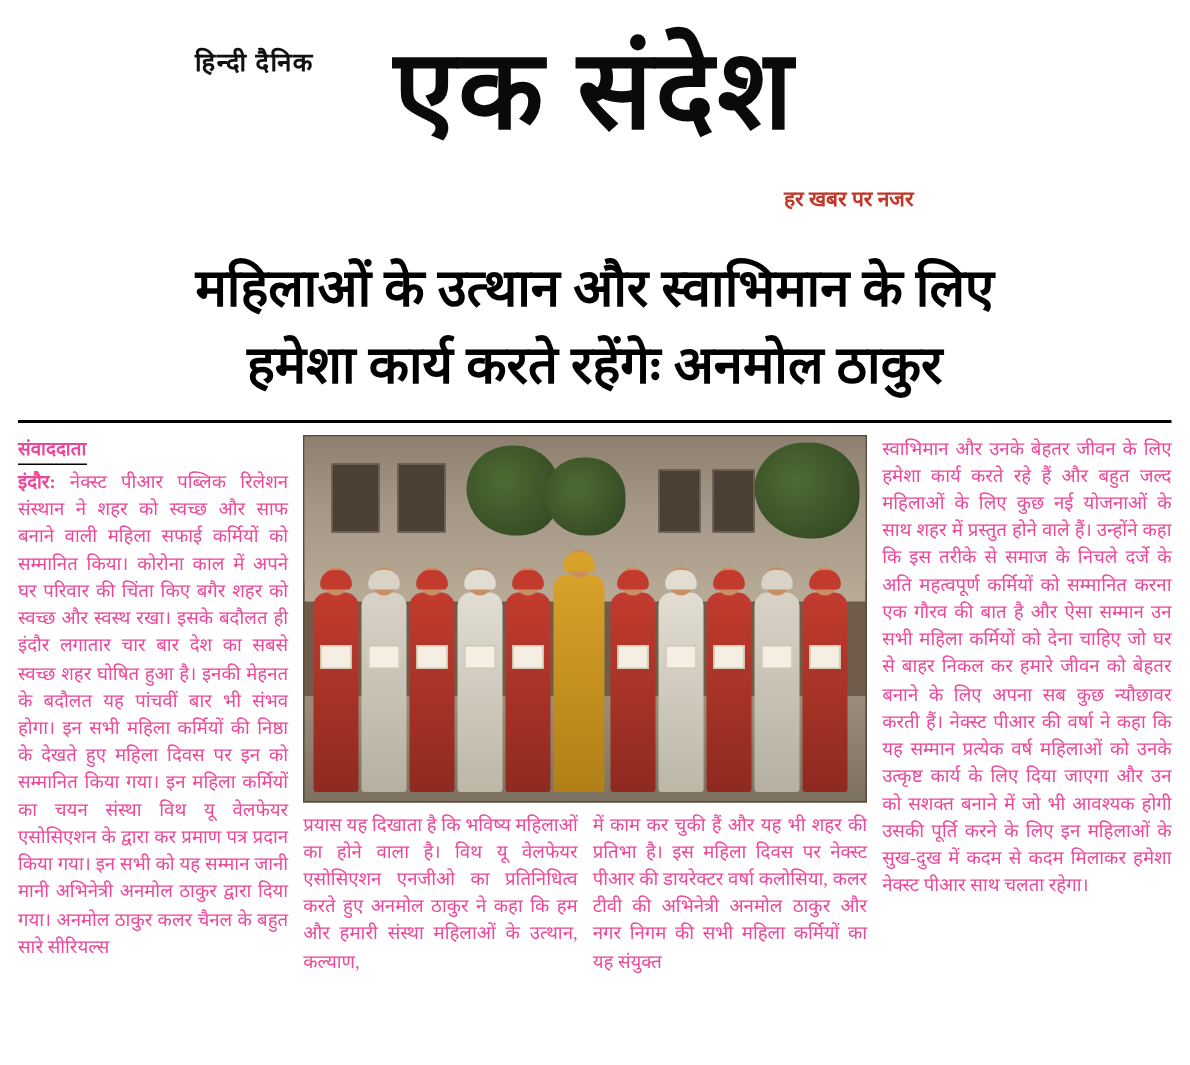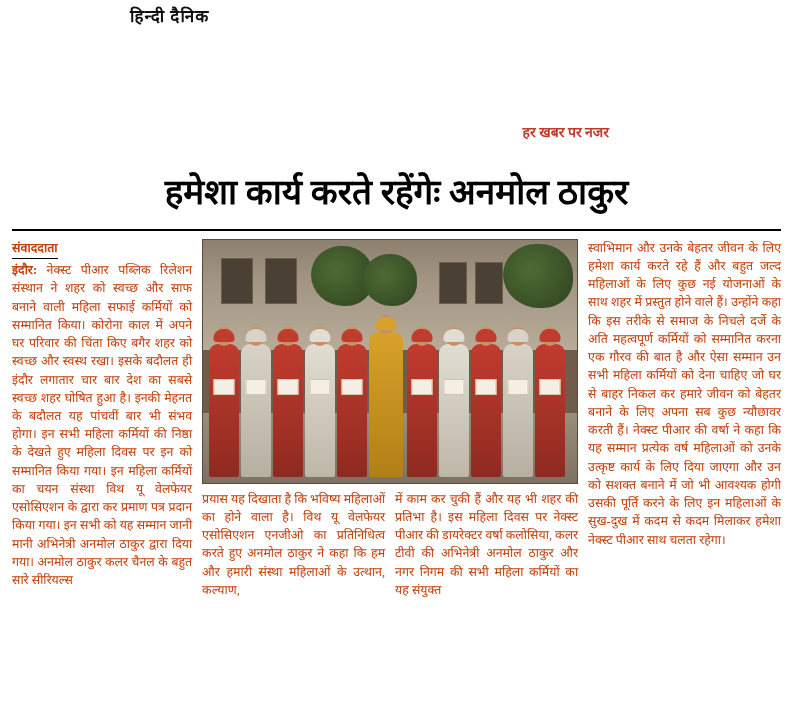--- a/index.html
+++ b/index.html
@@ -20,21 +20,21 @@
 
   
   .masthead {
     position: relative;
     height: 150px;
     text-align: center;
   }
   .mast-kicker {
     position: absolute;
     left: 130px;
-    top: 4px;
+    top: 29px;
     font-family: "Liberation Serif", serif;
     font-weight: bold;
     font-size: 17px;
     color: #111;
     letter-spacing: 1px;
     text-align: center;
   }
   .mast-title {
     position: absolute;
     left: 0;
@@ -80,21 +80,21 @@
     position: relative;
     margin: 0 12px;
     display: flex;
     gap: 10px;
     height: 392px;
   }
   .col {
     font-family: "Liberation Serif", serif;
     font-size: 12.4px;
     line-height: 1.47;
-    color: #c2410c;
+    color: #ec4899;
     text-align: justify;
   }
   .col-left { width: 183px; }
   .col-mid  { width: 376px; position: relative; }
   .col-right{ width: 196px; }
 
   .byline {
     font-family: "Liberation Serif", serif;
     font-weight: bold;
     font-size: 12.5px;
@@ -191,24 +191,26 @@
 
   p { margin: 0 0 3px 0; }
 </style>
 </head>
 <body>
 
 <div class="page">
 
   <div class="masthead">
     <div class="mast-kicker">हिन्दी दैनिक</div>
+    <div class="mast-title">एक संदेश</div>
     <div class="mast-tagline">हर खबर पर नजर</div>
   </div>
 
   <div class="headline">
+    <span class="hl-line">महिलाओं के उत्थान और स्वाभिमान के लिए</span>
     <span class="hl-line">हमेशा कार्य करते रहेंगेः अनमोल ठाकुर</span>
   </div>
 
   <div class="rule"></div>
 
   <div class="body-wrap">
 
     <div class="col col-left">
       <div class="byline">संवाददाता</div>
       <p><span class="dateline">इंदौर:</span> <span>नेक्स्ट पीआर पब्लिक रिलेशन संस्थान ने शहर को स्वच्छ और साफ बनाने वाली महिला सफाई कर्मियों को सम्मानित किया। कोरोना काल में अपने घर परिवार की चिंता किए बगैर शहर को स्वच्छ और स्वस्थ रखा। इसके बदौलत ही इंदौर लगातार चार बार देश का सबसे स्वच्छ शहर घोषित हुआ है। इनकी मेहनत के बदौलत यह पांचवीं बार भी संभव होगा। इन सभी महिला कर्मियों की निष्ठा के देखते हुए महिला दिवस पर इन को सम्मानित किया गया। इन महिला कर्मियों का चयन संस्था विथ यू वेलफेयर एसोसिएशन के द्वारा कर प्रमाण पत्र प्रदान किया गया। इन सभी को यह सम्मान जानी मानी अभिनेत्री अनमोल ठाकुर द्वारा दिया गया। अनमोल ठाकुर कलर चैनल के बहुत सारे सीरियल्स</span></p>

